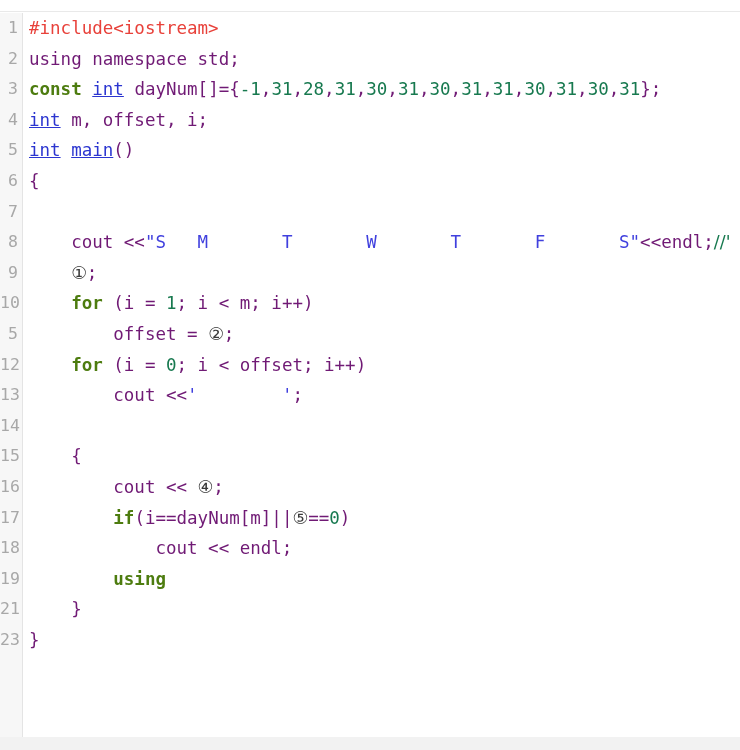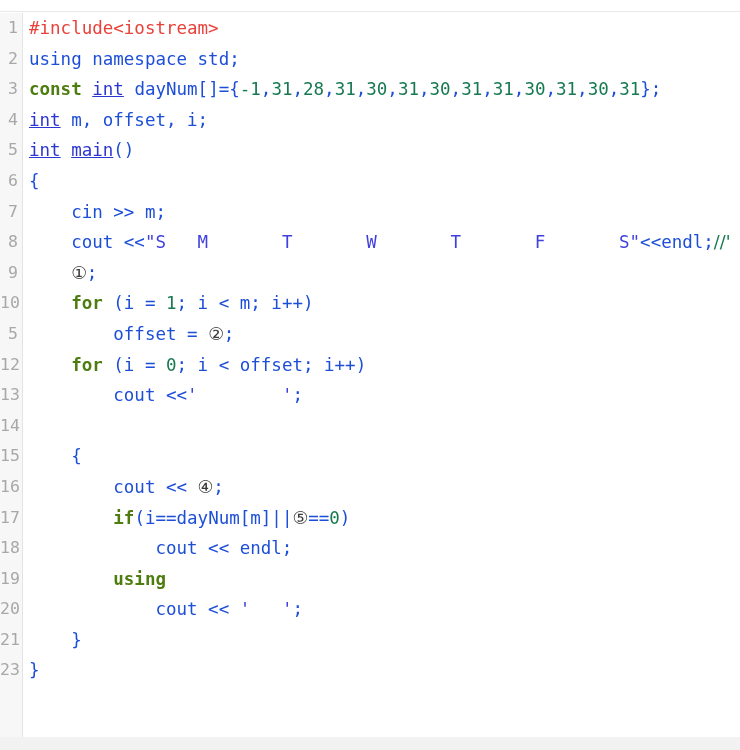--- a/index.html
+++ b/index.html
@@ -95,21 +95,21 @@
     text-align: center;
   }
 
   
   .t-pre  { color: #e8413a; }
   .t-kw   { color: #4d7c0f; font-weight: bold; }
   .t-type { color: #2b35d0; text-decoration: underline; }
   .t-num  { color: #17794f; }
   .t-str  { color: #4040de; }
   .t-cmt  { color: #17794f; }
-  .t-plain{ color: #1d4ed8; }
+  .t-plain{ color: #701a75; }
   .t-cn   { color: #3a3a3a; }  
   .cjk    { font-family: "DejaVu Sans", "Liberation Sans", sans-serif; }
 </style>
 </head>
 <body>
 
 <div id="viewport">
 
   <div id="top-strip"></div>
 
@@ -143,21 +143,20 @@
         <span class="src"><span class="t-type">int</span><span> </span><span class="t-type">main</span><span class="t-plain">()</span></span>
       </li>
 
       <li class="code-line">
         <span class="ln">6</span>
         <span class="src"><span class="t-plain">{</span></span>
       </li>
 
       <li class="code-line">
         <span class="ln">7</span>
-        <span class="src"><span class="t-plain">    cin &gt;&gt; m;</span></span>
       </li>
 
       <li class="code-line">
         <span class="ln">8</span>
         <span class="src"><span class="t-plain">    cout &lt;&lt;</span><span class="t-str">"S	M	T	W	T	F	S"</span><span class="t-plain">&lt;&lt;endl;</span><span class="t-cmt cjk">//'	'为tab制表符</span></span>
       </li>
 
       <li class="code-line">
         <span class="ln">9</span>
         <span class="src"><span class="t-plain">    </span><span class="t-cn cjk">①</span><span class="t-plain">;</span></span>
@@ -205,24 +204,20 @@
       <li class="code-line">
         <span class="ln">18</span>
         <span class="src"><span class="t-plain">            cout &lt;&lt; endl;</span></span>
       </li>
 
       <li class="code-line">
         <span class="ln">19</span>
         <span class="src"><span class="t-plain">        </span><span class="t-kw">using</span></span>
       </li>
 
-      <li class="code-line">
-        <span class="ln">20</span>
-        <span class="src"><span class="t-plain">            cout &lt;&lt; </span><span class="t-str">'	'</span><span class="t-plain">;</span></span>
-      </li>
 
       <li class="code-line">
         <span class="ln">21</span>
         <span class="src"><span class="t-plain">    }</span></span>
       </li>
 
 
       <li class="code-line">
         <span class="ln">23</span>
         <span class="src"><span class="t-plain">}</span></span>

